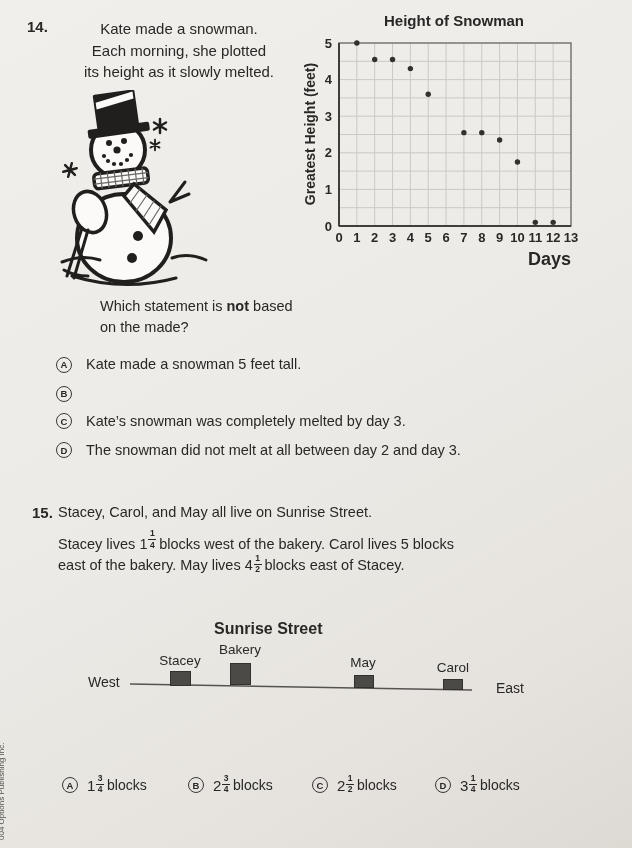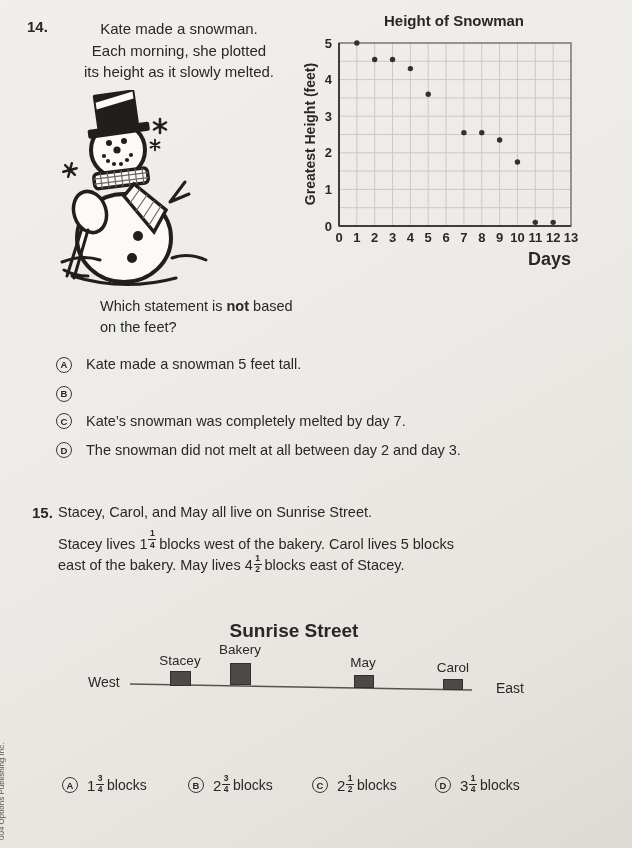--- a/index.html
+++ b/index.html
@@ -49,21 +49,21 @@
   .q15-line{font-size:14.5px;}
   .frac{
     display:inline-flex;flex-direction:column;align-items:center;
     vertical-align:middle;font-size:8.5px;line-height:1.1;font-weight:700;
     margin:0 3px 2px 1px;
   }
   .frac .fnum{border-bottom:1px solid #292826;padding:0 1.5px 0.5px;}
   .frac .fden{padding-top:0.5px;}
 
   
-  .street-title{font-size:19px;font-weight:700;text-align:center;}
+  .street-title{font-size:16px;font-weight:700;text-align:left;}
   .street-label{font-size:13.5px;text-align:center;}
   .street-dir{font-size:14px;}
   .street-marker{background:#4c4a47;border:1px solid #33312e;}
 
   
   .mix{display:inline-flex;align-items:center;}
   .mix .whole{font-size:15px;font-weight:400;}
   .ans-item{position:absolute;display:flex;align-items:center;gap:9px;font-size:14px;}
 
   .copyright{
@@ -202,34 +202,34 @@
         <text x="36" y="123.3" class="tick ytick">2</text>
         <text x="36" y="86.7" class="tick ytick">3</text>
         <text x="36" y="50.099999999999994" class="tick ytick">4</text>
         <text x="36" y="13.5" class="tick ytick">5</text>
       </svg>
     <div class="abs chart-xlabel" style="left:43px;top:243px;width:232px;">Days</div>
   </div>
 
   <div class="abs q-text" style="left:56px;top:296px;line-height:21px;margin-left:44px;">
     <div><span>Which statement is </span><span class="bold">not</span><span> based</span></div>
-    <div>on the feet?</div>
+    <div>on the made?</div>
   </div>
 
   <div class="abs choice-col" style="left:56px;top:355px;width:540px;">
     <div class="choice-row">
       <span class="letter-circle">A</span>
       <span>Kate made a snowman 5 feet tall.</span>
     </div>
     <div class="choice-row">
       <span class="letter-circle">B</span>
     </div>
     <div class="choice-row">
       <span class="letter-circle">C</span>
-      <span>Kate’s snowman was completely melted by day 7.</span>
+      <span>Kate’s snowman was completely melted by day 3.</span>
     </div>
     <div class="choice-row">
       <span class="letter-circle">D</span>
       <span>The snowman did not melt at all between day 2 and day 3.</span>
     </div>
   </div>
 
   <div class="abs q-number" style="left:32px;top:504px;">15.</div>
   <div class="abs" style="left:58px;top:504px;width:470px;">
     <div class="q15-line" style="height:22px;">Stacey, Carol, and May all live on Sunrise Street.</div>

